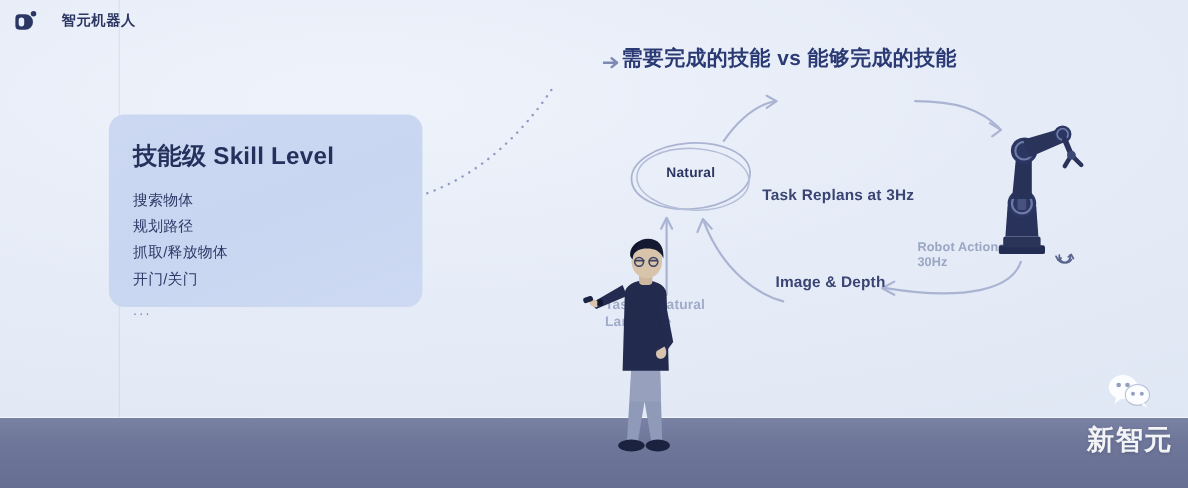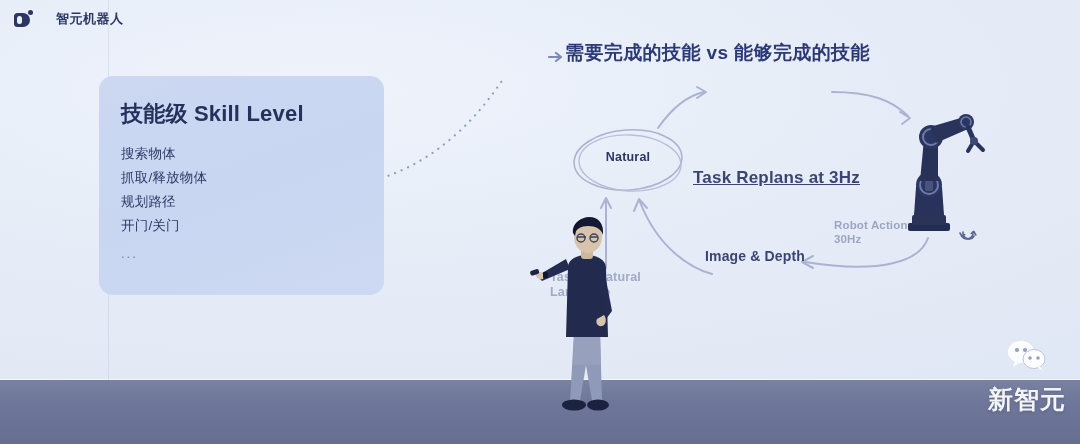--- a/index.html
+++ b/index.html
@@ -51,21 +51,21 @@
   #brand .mark .dot {
     position:absolute; right:0; top:0; width:5px; height:5px;
     border-radius:50%; background:#2b3663;
   }
   #brand .bname {
     font-size:13px; color:#2b3663; letter-spacing:.5px; font-weight:600;
   }
 
   
   #skill-card {
-    position:absolute; left:99px; top:76px; width:285px; height:219px;
+    position:absolute; left:99px; top:104px; width:285px; height:175px;
     background:linear-gradient(160deg,#ccd8f2 0%, #c9d6f1 50%, #cdd9f2 100%);
     border-radius:14px;
     padding:26px 0 2px 22px;
     z-index:10;
   }
   #skill-card h2 {
     font-size:22px; line-height:1.1; color:#26305c; font-weight:700;
     letter-spacing:.2px; margin-bottom:16px;
   }
   #skill-card ul { list-style:none; }
@@ -89,21 +89,21 @@
   #dotted-connector { position:absolute; left:330px; top:36px; z-index:8; }
 
   
   #diagram { position:absolute; left:540px; top:78px; width:520px; height:240px; z-index:9; }
 
   .dlabel {
     position:absolute; color:#3a4573; font-weight:700;
     font-size:12.5px; line-height:15px; letter-spacing:.15px;
   }
   #lbl-meta   { left:155px; top:14px; width:120px; }
-  #lbl-replan { left:153px; top:92px; font-size:17px; letter-spacing:.2px;text-decoration:underline; }
+  #lbl-replan { left:153px; top:92px; font-size:14px; letter-spacing:.2px; }
   #lbl-imgdep { left:165px; top:170px; font-size:14px; line-height:17px; }
   #lbl-robot  { left:294px; top:140px; color:#9aa6c4; font-weight:600;
                 font-size:11.5px; line-height:14px; width:115px; }
   #lbl-task   { left:10px; top:192px; color:#9fabc9; font-weight:600;
                 font-size:12.5px; line-height:15px; width:120px; }
 
   #workgpt-text {
     position:absolute; left:38px; top:72px; width:100px; text-align:center;
     font-size:12.5px; font-weight:700; color:#2b3663; letter-spacing:.2px;
   }
@@ -141,22 +141,22 @@
         <span class="hole"></span>
         <span class="dot"></span>
     </span>
     <span class="bname">智元机器人</span>
   </div>
 
   <div id="skill-card">
     <h2>技能级 Skill Level</h2>
     <ul>
       <li>搜索物体</li>
+      <li>规划路径</li>
       <li>抓取/释放物体</li>
-      <li>规划路径</li>
       <li>开门/关门</li>
       <li class="ellip">...</li>
     </ul>
   </div>
 
   <svg id="dotted-connector" width="240" height="170" viewBox="0 0 240 170">
     <path d="M10,150 C70,146 130,110 175,40" fill="none" stroke="#8e9cc2" stroke-width="2.2" stroke-linecap="round" stroke-dasharray="0.1 7"></path>
   </svg>
 
   <svg id="headline-arrow" width="16" height="14" viewBox="0 0 16 14">

